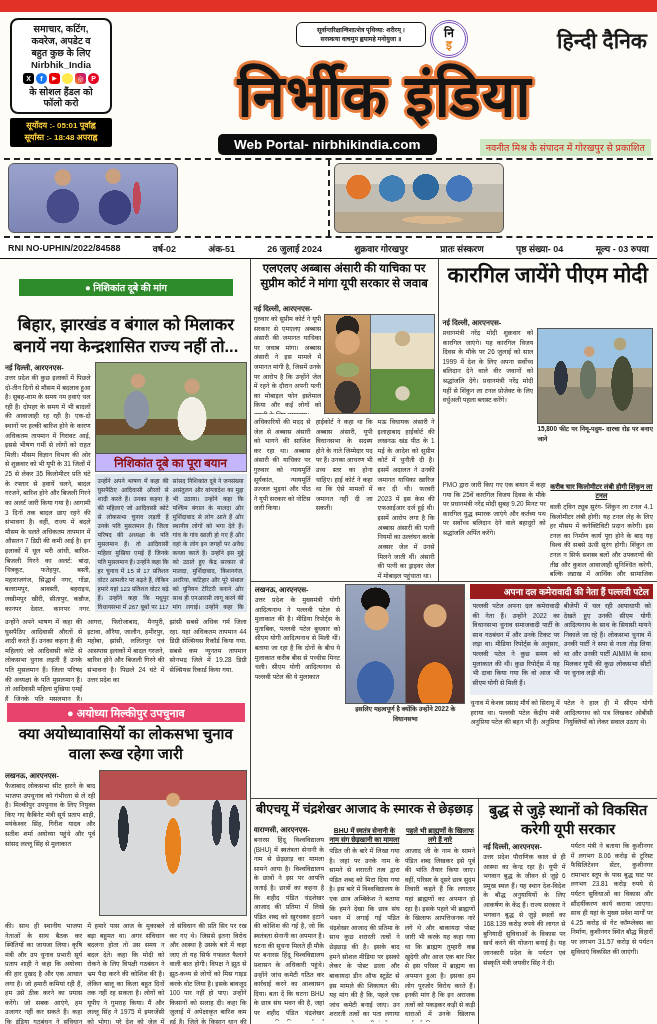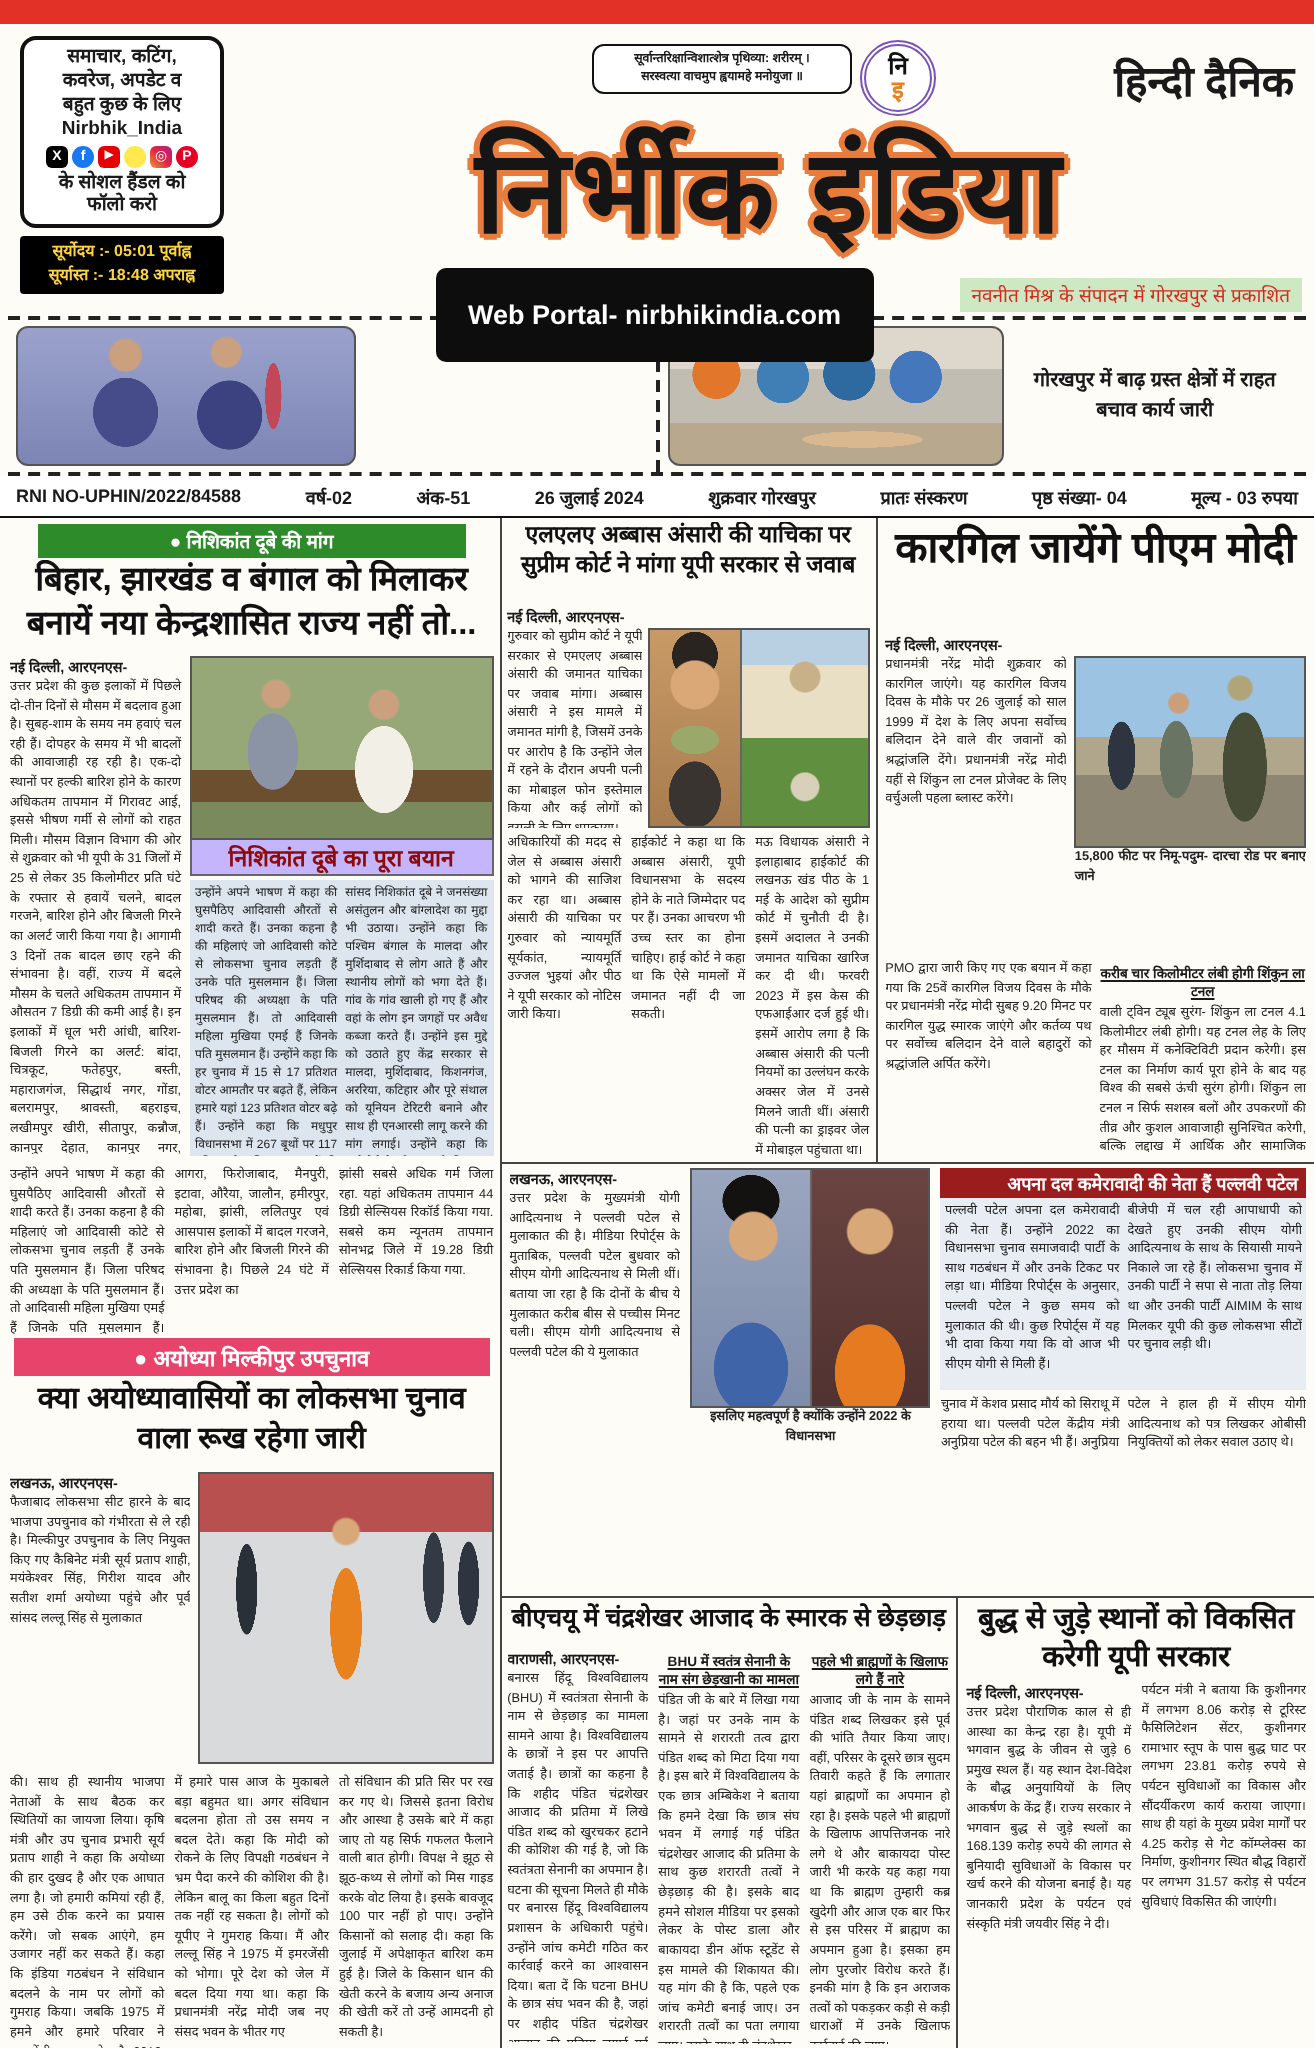--- a/index.html
+++ b/index.html
@@ -18,35 +18,35 @@
   .si-ig{background:linear-gradient(45deg,#f09433,#dc2743,#bc1888);border-radius:3px}
   .si-pin{background:#e60023}
   .sun-box{position:absolute;left:10px;top:106px;width:102px;background:#000;color:#ffd23f;font-weight:bold;font-size:8px;text-align:center;padding:2px 0;line-height:1.55;border-radius:2px}
   .shloka{position:absolute;left:296px;top:10px;width:130px;border:1.5px solid #111;border-radius:6px;background:#fff;font-size:6.2px;font-weight:bold;text-align:center;padding:2px 3px;line-height:1.5}
   .logo{position:absolute;left:430px;top:8px;width:38px;height:38px;border:3px double #7a52b8;border-radius:50%;background:#fff;display:flex;flex-direction:column;align-items:center;justify-content:center;font-weight:bold;line-height:1}
   .logo .l1{font-size:12px;color:#111}
   .logo .l2{font-size:12px;color:#e8821e}
   .hindi-dainik{position:absolute;right:10px;top:14px;font-size:21px;font-weight:bold}
   .masthead{position:absolute;left:116px;right:4px;top:42px;text-align:center;font-size:58px;font-weight:bold;letter-spacing:1px;color:#151515;white-space:nowrap;
     text-shadow:-2px -2px 0 #e87c3c,2px -2px 0 #e87c3c,-2px 2px 0 #e87c3c,2px 2px 0 #e87c3c,0 3px 0 #e87c3c,0 -3px 0 #e87c3c,3px 0 0 #e87c3c,-3px 0 0 #e87c3c}
-  .webportal{position:absolute;left:218px;top:122px;background:#0d0d0d;color:#fff;font-weight:bold;font-size:13.5px;padding:16px 16px;border-radius:5px}
+  .webportal{position:absolute;left:218px;top:122px;background:#0d0d0d;color:#fff;font-weight:bold;font-size:13.5px;padding:3px 16px;border-radius:5px}
   .publine{position:absolute;right:6px;top:127px;background:#cde8c2;color:#d42a1e;font-weight:normal;font-size:9.5px;padding:2px 6px}
   
   .strip{display:flex;height:80px;border-top:2px dashed #222;border-bottom:2px dashed #222;margin:0 4px}
   .strip-cell{flex:1;display:flex;align-items:center;gap:4px;padding:4px;border-right:2px dashed #222}
   .strip-cell:last-child{border-right:none}
   .strip-cell .ph{width:54%;height:70px;border-radius:6px}
   .strip-cap{width:46%;font-weight:bold;font-size:10px;text-align:center;line-height:1.5}
   
   .dateline{display:flex;align-items:center;justify-content:space-between;height:21px;border-bottom:1.5px solid #111;padding:0 8px;font-size:9px;font-weight:bold;background:#fff}
   
   .main{display:flex;height:765px}
   .supL{width:38%;padding:2px 3px 0 5px;display:flex;flex-direction:column}
   .supR{width:62%;border-left:1px solid #444;display:flex;flex-direction:column}
-  .kicker{color:#fff;font-weight:bold;font-size:9.5px;text-align:center;padding:2px 0;margin:1px 14px}
+  .kicker{color:#fff;font-weight:bold;font-size:9.5px;text-align:center;padding:2px 0;margin:18px 14px}
   .kick-green{background:#2e8b2a}
   .kick-pink{background:#e8436b;font-size:11px;margin:2px 2px}
   .hl{font-weight:bold;color:#111;text-align:center;line-height:1.32}
   .byline{font-weight:bold;font-size:7.2px;margin-bottom:1px}
   .bt{font-size:6.4px;line-height:1.5;text-align:justify;color:#222}
   .clip{overflow:hidden}
   .ph{border:1px solid #555}
   .cap-red{color:#8e0b0b;font-weight:bold;font-size:11.5px;text-align:center;background:#c4b5fd;border:1px solid #666;border-top:none;padding:1px 0}
   .qbox{background:#dde5ee;padding:3px;display:flex;gap:4px;margin-top:2px}
   .qbox .bt{font-size:6px}
@@ -97,21 +97,20 @@
     <div class="webportal">Web Portal- nirbhikindia.com</div>
     <div class="publine">नवनीत मिश्र के संपादन में गोरखपुर से प्रकाशित</div>
   </div>
 
   <div class="strip">
     <div class="strip-cell">
       <div class="ph ph-archery"></div>
     </div>
     <div class="strip-cell">
       <div class="ph ph-flood"></div>
-      <div class="strip-cap">गोरखपुर में बाढ़ ग्रस्त क्षेत्रों में राहत बचाव कार्य जारी</div>
     </div>
   </div>
 
   <div class="dateline">
     <span>RNI NO-UPHIN/2022/84588</span>
     <span>वर्ष-02</span>
     <span>अंक-51</span>
     <span>26  जुलाई 2024</span>
     <span>शुक्रवार गोरखपुर</span>
     <span>प्रातः संस्करण</span>

